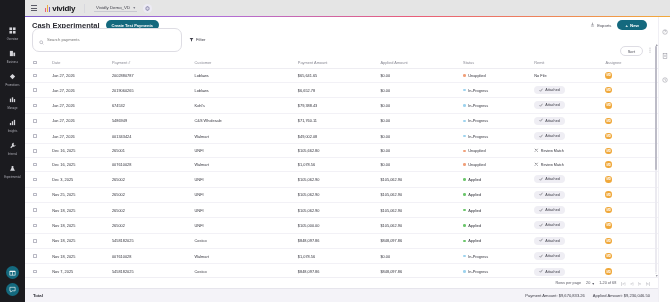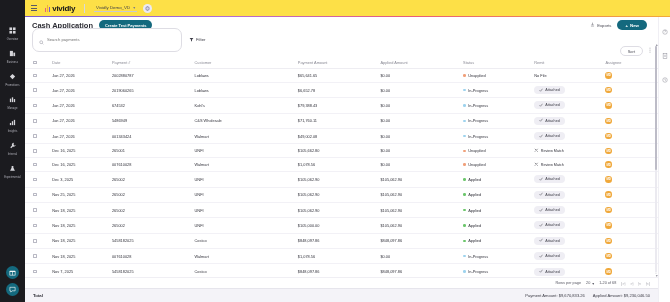--- a/index.html
+++ b/index.html
@@ -36,21 +36,21 @@
     width: 13px; height: 13px; border-radius: 50%;
     background: #14697e; display:flex; align-items:center; justify-content:center;
     color:#fff; cursor:pointer;
   }
 
   
   .main { flex: 1; display: flex; flex-direction: column; min-width: 0; position: relative; }
 
   
   .topbar {
-    height: 17px; background: #fde047; display: flex; align-items: center;
+    height: 17px; background: #e5e5e5; display: flex; align-items: center;
     padding: 0 6px; gap: 6px; border-bottom: 1px solid #ece9f3;
     position: relative;
   }
   .hamburger { display:flex; flex-direction:column; gap:1.5px; cursor:pointer; margin-right:2px;}
   .hamburger i { display:block; width:6px; height:1px; background:#5a5a66; }
   .logo-wrap { display:flex; align-items:center; gap:2px; }
   .logo-bars { display:flex; gap:0.7px; align-items:flex-end; height:7px; }
   .logo-bars i { width:1.3px; background:#f2a93b; display:block; }
   .logo-bars i:nth-child(1){height:4px;background:#e85d7a;}
   .logo-bars i:nth-child(2){height:7px;background:#f2a93b;}
@@ -285,21 +285,21 @@
       <div class="globe-btn">
         <svg width="5" height="5" viewBox="0 0 16 16">
             <circle cx="8" cy="8" r="6" fill="none" stroke="#5b5b8a" stroke-width="1.4"></circle>
             <ellipse cx="8" cy="8" rx="2.6" ry="6" fill="none" stroke="#5b5b8a" stroke-width="1.1"></ellipse>
           </svg>
       </div>
       <div class="rainbow"></div>
     </div>
 
     <div class="pagehead">
-      <span class="page-title">Cash Application</span>
+      <span class="page-title">Cash Experimental</span>
       <span class="pill-btn">Create Test Payments</span>
       <div class="head-right">
         <span class="exports">
           <span>
             <svg width="5" height="5" viewBox="0 0 16 16">
                 <path d="M8 2 v7 M5 7 l3 3 3-3 M3 13 h10" fill="none" stroke="#4a4a55" stroke-width="1.4"></path>
               </svg>
           </span>
           <span>Exports</span>
         </span>

